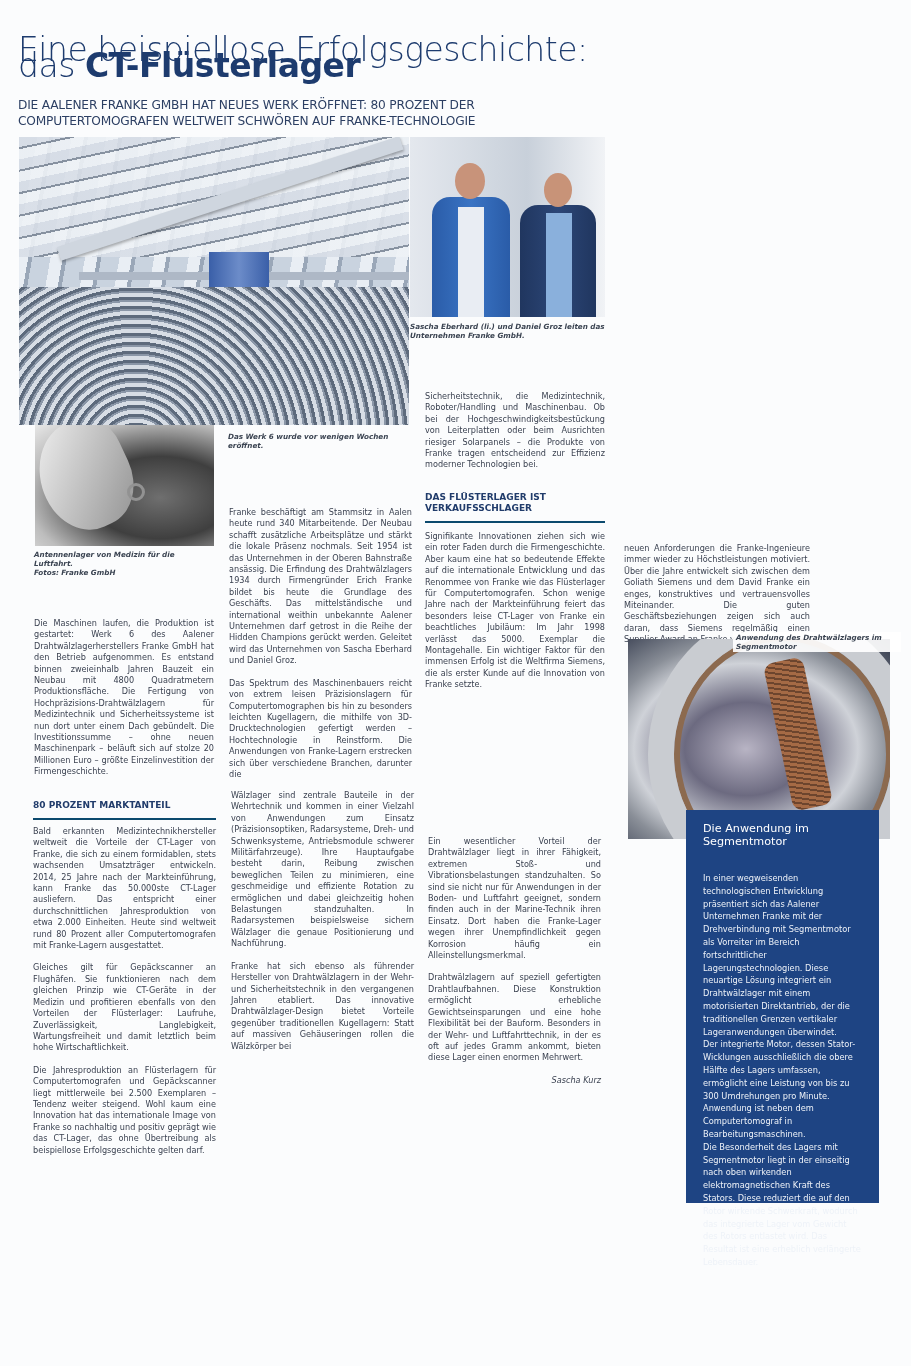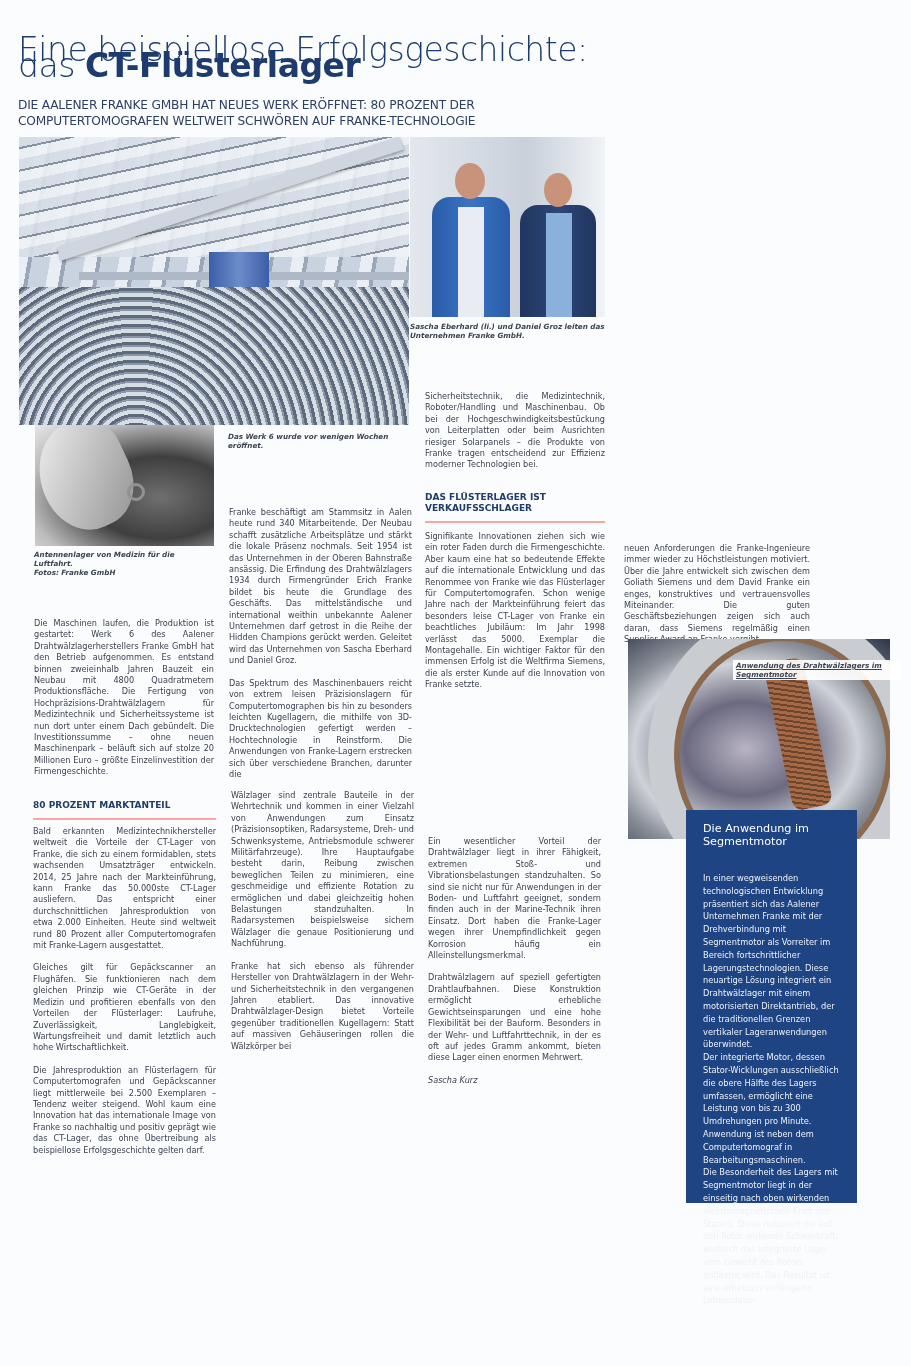--- a/index.html
+++ b/index.html
@@ -48,43 +48,43 @@
   .img-antenna { left: 35px; top: 425px; width: 179px; height: 121px;
     background: radial-gradient(ellipse at 70% 60%, #6b6f75 0%, #3b3f45 40%, #b9bdc2 75%, #e5e7ea 100%); filter: grayscale(1); }
   .img-antenna .cone { position: absolute; left: 5px; top: -5px; width: 90px; height: 110px; background: linear-gradient(135deg,#f2f3f4,#8c9096); border-radius: 60% 40% 50% 50%; transform: rotate(-25deg); }
   .img-antenna .ring { position: absolute; left: 92px; top: 58px; width: 18px; height: 18px; border: 3px solid #3fa3e0; border-radius: 50%; filter: none; }
 
   .img-segment { left: 628px; top: 639px; width: 262px; height: 200px;
     background:
       radial-gradient(ellipse at 45% 55%, #b8b4c4 0%, #6c6a80 30%, #cfd2d8 55%, #8a8f98 70%, #2d3447 100%); }
   .img-segment .ring-outer { position: absolute; left: 20px; top: -30px; width: 270px; height: 290px; border: 26px solid #c9ccd1; border-radius: 50%; box-shadow: inset 0 0 0 6px #8c6a4f; }
   .img-segment .coil { position: absolute; left: 150px; top: 20px; width: 40px; height: 150px; background: repeating-linear-gradient(20deg, #a56a45 0 3px, #6d452e 3px 5px); transform: rotate(-12deg); border-radius: 10px; }
-  .cap-segment { left: 733px; top: 660px; width: 168px; background: rgba(255,255,255,0.92); padding: 1px 3px; z-index: 2; text-decoration: underline; }
+  .cap-segment { left: 733px; top: 632px; width: 168px; background: rgba(255,255,255,0.92); padding: 1px 3px; z-index: 2; }
 
   .text { font-size: 8.15px; line-height: 11.4px; color: #3a4150; text-align: justify; hyphens: manual; }
   .text p { margin-bottom: 11px; }
   .text p:last-child { margin-bottom: 0; }
 
-  .heading { font-size: 9px; font-weight: 700; color: #213c6b; line-height: 11px; text-transform: uppercase; padding-bottom: 7px; border-bottom: 2px solid #fca5a5; }
+  .heading { font-size: 9px; font-weight: 700; color: #213c6b; line-height: 11px; text-transform: uppercase; padding-bottom: 7px; border-bottom: 2px solid #0c4a6e; }
 
   .col1a { left: 34px; top: 618px; width: 180px; }
   .col2a { left: 229px; top: 507px; width: 183px; }
   .col3a { left: 425px; top: 391px; width: 180px; }
   .h-flue { left: 425px; top: 492px; width: 180px; }
   .col3b { left: 425px; top: 531px; width: 180px; }
   .col4a { left: 624px; top: 543px; width: 186px; }
 
   .h-markt80 { left: 33px; top: 800px; width: 183px; }
   .col1b { left: 33px; top: 826px; width: 183px; }
   .h-wehr { left: 231px; top: 800px; width: 183px; }
   .col2b { left: 231px; top: 790px; width: 183px; }
   .col3c { left: 428px; top: 836px; width: 173px; }
-  .author { font-style: italic; margin-top: 1px; }
+  .author { text-align: right; font-style: italic; margin-top: 1px; }
 
-  .infobox { left: 686px; top: 810px; width: 171px; height: 393px; background: #1e4483; color: #eef2f8; padding: 12px 16px 10px 17px; }
+  .infobox { left: 686px; top: 810px; width: 193px; height: 393px; background: #1e4483; color: #eef2f8; padding: 12px 16px 10px 17px; }
   .infobox .ib-title { font-size: 11.2px; line-height: 13px; font-weight: 400; color: #ffffff; margin-bottom: 24px; }
   .infobox .ib-text { font-size: 8.25px; line-height: 12.8px; color: #eef2f8; }
   .infobox .ib-text p { margin: 0; }
 
   .ghost { position: absolute; color: rgba(160,180,210,0.18); font-size: 48px; font-weight: 300; white-space: nowrap; pointer-events: none; }
 </style>
 </head>
 <body>
 
 <div class="page">
@@ -149,21 +149,21 @@
 
   <div class="abs img img-segment">
     <div class="ring-outer"></div>
     <div class="coil"></div>
   </div>
   <div class="abs caption cap-segment">Anwendung des Drahtwälzlagers im Segmentmotor</div>
 
   <div class="abs heading h-markt80">80 Prozent Marktanteil</div>
   <div class="abs text col1b">
     <p>Bald erkannten Medizintechnikhersteller weltweit die Vorteile der CT-Lager von Franke, die sich zu einem formidablen, stets wachsenden Umsatzträger entwickeln. 2014, 25 Jahre nach der Markteinführung, kann Franke das 50.000ste CT-Lager ausliefern. Das entspricht einer durchschnittlichen Jahresproduktion von etwa 2.000 Einheiten. Heute sind weltweit rund 80 Prozent aller Computertomografen mit Franke-Lagern ausgestattet.</p>
-    <p>Gleiches gilt für Gepäckscanner an Flughäfen. Sie funktionieren nach dem gleichen Prinzip wie CT-Geräte in der Medizin und profitieren ebenfalls von den Vorteilen der Flüsterlager: Laufruhe, Zuverlässigkeit, Langlebigkeit, Wartungsfreiheit und damit letztlich auch hohe Wirtschaftlichkeit.</p>
+    <p>Gleiches gilt für Gepäckscanner an Flughäfen. Sie funktionieren nach dem gleichen Prinzip wie CT-Geräte in der Medizin und profitieren ebenfalls von den Vorteilen der Flüsterlager: Laufruhe, Zuverlässigkeit, Langlebigkeit, Wartungsfreiheit und damit letztlich beim hohe Wirtschaftlichkeit.</p>
     <p>Die Jahresproduktion an Flüsterlagern für Computertomografen und Gepäckscanner liegt mittlerweile bei 2.500 Exemplaren – Tendenz weiter steigend. Wohl kaum eine Innovation hat das internationale Image von Franke so nachhaltig und positiv geprägt wie das CT-Lager, das ohne Übertreibung als beispiellose Erfolgsgeschichte gelten darf.</p>
   </div>
 
   <div class="abs text col2b">
     <p>Wälzlager sind zentrale Bauteile in der Wehrtechnik und kommen in einer Vielzahl von Anwendungen zum Einsatz (Präzisionsoptiken, Radarsysteme, Dreh- und Schwenksysteme, Antriebsmodule schwerer Militärfahrzeuge). Ihre Hauptaufgabe besteht darin, Reibung zwischen beweglichen Teilen zu minimieren, eine geschmeidige und effiziente Rotation zu ermöglichen und dabei gleichzeitig hohen Belastungen standzuhalten. In Radarsystemen beispielsweise sichern Wälzlager die genaue Positionierung und Nachführung.</p>
     <p>Franke hat sich ebenso als führender Hersteller von Drahtwälzlagern in der Wehr- und Sicherheitstechnik in den vergangenen Jahren etabliert. Das innovative Drahtwälzlager-Design bietet Vorteile gegenüber traditionellen Kugellagern: Statt auf massiven Gehäuseringen rollen die Wälzkörper bei</p>
   </div>
   <div class="abs text col3c">
     <p>Ein wesentlicher Vorteil der Drahtwälzlager liegt in ihrer Fähigkeit, extremen Stoß- und Vibrationsbelastungen standzuhalten. So sind sie nicht nur für Anwendungen in der Boden- und Luftfahrt geeignet, sondern finden auch in der Marine-Technik ihren Einsatz. Dort haben die Franke-Lager wegen ihrer Unempfindlichkeit gegen Korrosion häufig ein Alleinstellungsmerkmal.</p>
     <p>Drahtwälzlagern auf speziell gefertigten Drahtlaufbahnen. Diese Konstruktion ermöglicht erhebliche Gewichtseinsparungen und eine hohe Flexibilität bei der Bauform. Besonders in der Wehr- und Luftfahrttechnik, in der es oft auf jedes Gramm ankommt, bieten diese Lager einen enormen Mehrwert.</p>

